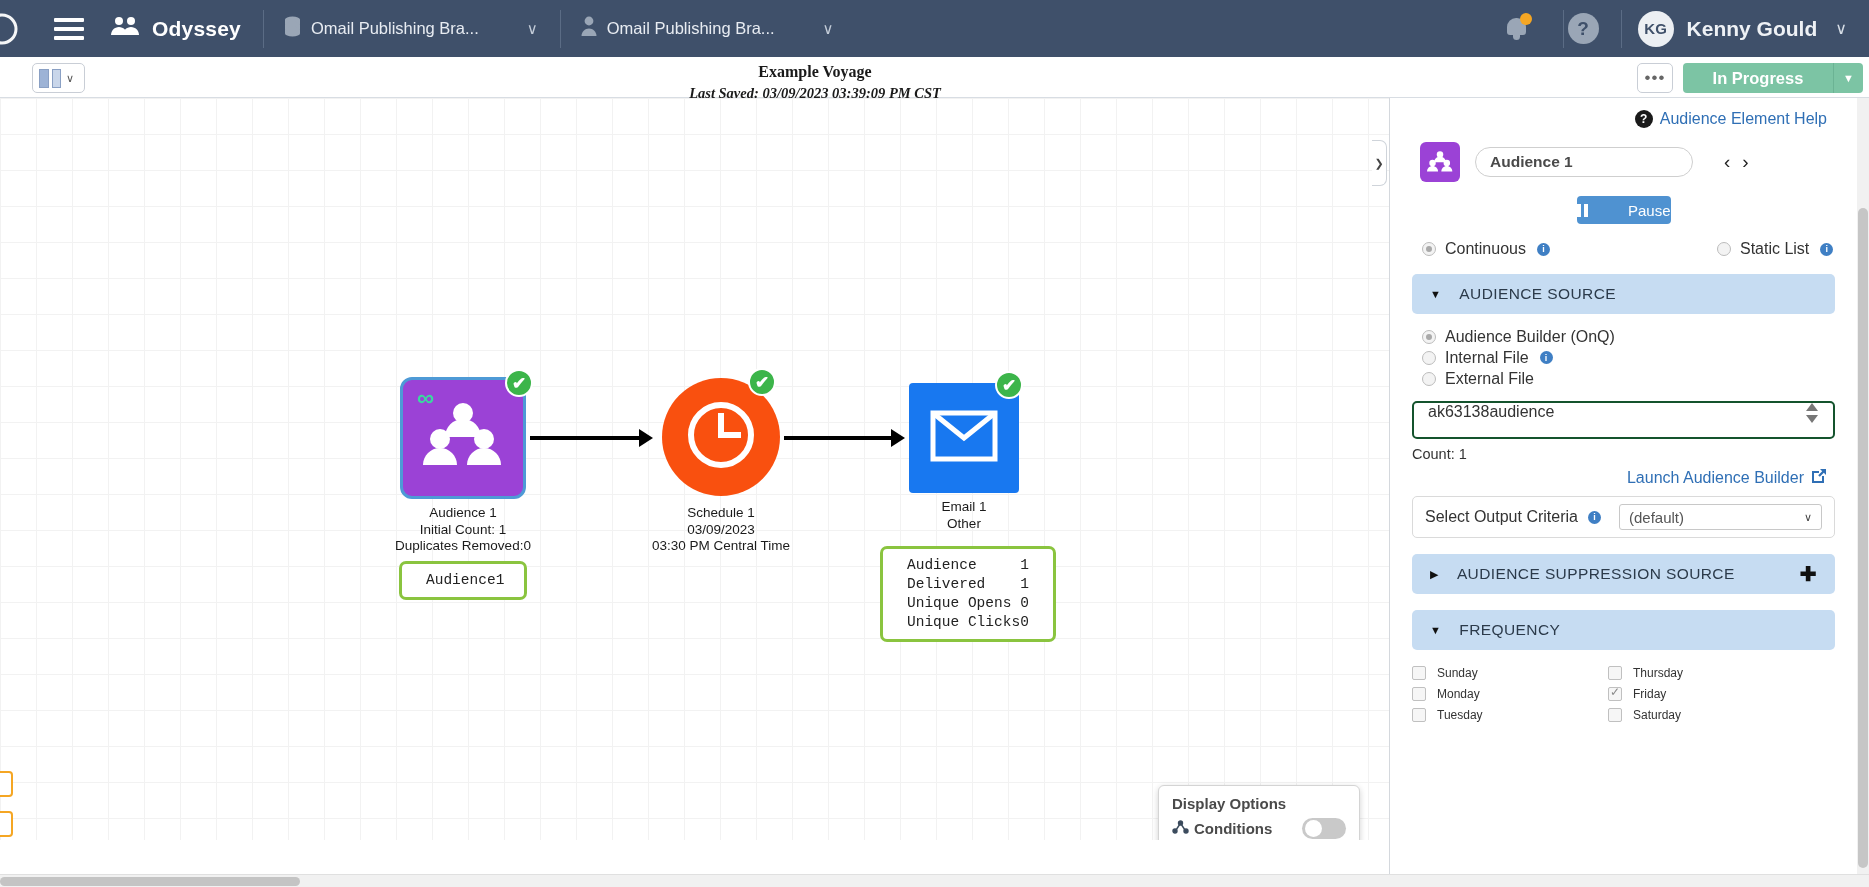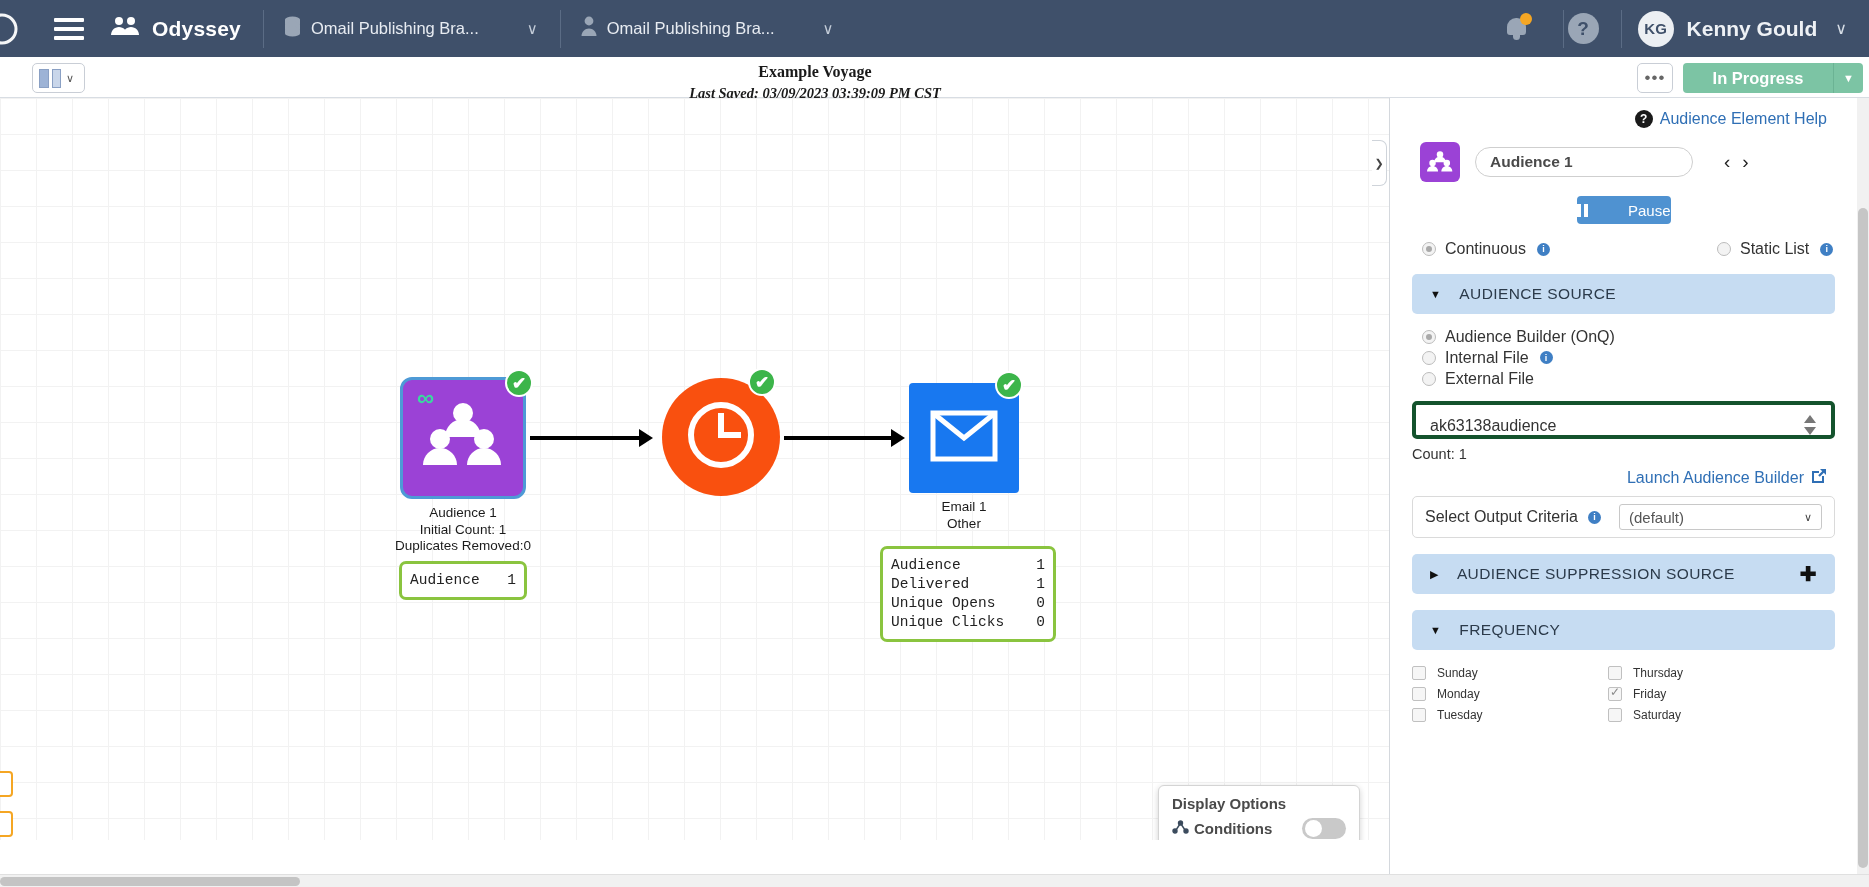--- a/index.html
+++ b/index.html
@@ -125,21 +125,21 @@
     background:#1878f0; display:flex; align-items:center; justify-content:center;
   }
   .arrow { position:absolute; height:4px; background:#000; }
   .arrow::after {
     content:""; position:absolute; right:-13px; top:-7px;
     border-left:14px solid #000; border-top:9px solid transparent; border-bottom:9px solid transparent;
   }
   .report-box {
     position:absolute; border:3px solid #8ac43f; border-radius:7px;
     background:#fff; font-family:"Liberation Mono","DejaVu Sans Mono",monospace;
-    font-size:14.5px; color:#222; padding:7px 8px;
+    font-size:14.5px; color:#222; padding:7px 24px;
   }
   .report-box .row { display:flex; justify-content:space-between; line-height:19px; white-space:pre; }
   #rep-aud { left:399px; top:463px; width:128px; }
   #rep-email { left:880px; top:448px; width:176px; }
 
   
   #display-options {
     position:absolute; left:1158px; top:687px; width:202px; height:82px;
     background:#fff; border:1px solid #d4d4d4; border-radius:6px;
     box-shadow:0 2px 6px rgba(0,0,0,.18); padding:9px 13px;
@@ -216,22 +216,22 @@
   .section-head {
     margin:16px 22px 0 22px; height:40px; background:#c6dcf2; border-radius:5px;
     display:flex; align-items:center; padding:0 18px;
     font-size:15.5px; color:#2b3a4a; letter-spacing:.4px; cursor:pointer;
   }
   .section-head .tri { font-size:11px; margin-right:18px; color:#111; }
   .section-head .plus { margin-left:auto; font-size:20px; font-weight:bold; color:#111; }
   .src-opts { padding:12px 0 0 32px; font-size:16px; color:#333; }
   .src-opts .o { display:flex; align-items:center; gap:9px; height:21px; }
   #audience-select {
-    margin:12px 22px 0 22px; height:38px; border:4px solid #14532d; border-radius:5px;
-    display:flex; align-items:flex-end; padding:0 14px; font-size:16px; color:#333; cursor:pointer;
+    margin:12px 22px 0 22px; height:38px; border:2px solid #14532d; border-radius:5px;
+    display:flex; align-items:flex-start; padding:0 14px; font-size:16px; color:#333; cursor:pointer;
   }
   #audience-select .sp { margin-left:auto; display:flex; flex-direction:column; gap:2px; color:#777; font-size:10px; line-height:8px; }
   #count-line { padding:7px 0 0 22px; font-size:14.5px; color:#333; }
   #launch-link {
     display:flex; justify-content:flex-end; align-items:center; gap:7px;
     padding:6px 30px 0 0; font-size:16px; color:#2f6fb5; cursor:pointer;
   }
   #criteria-box {
     margin:8px 22px 8px 22px; height:42px; border:1px solid #dadada; border-radius:5px;
     display:flex; align-items:center; padding:0 12px; gap:8px;
@@ -357,20 +357,23 @@
 
   <div class="node" id="sched-node">
     <span>
       <svg width="76" height="76" viewBox="0 0 76 76" fill="none" stroke="#ffffff" stroke-width="6">
         <circle cx="38" cy="38" r="30"></circle>
           <path d="M38 19v19h17" stroke-linecap="square"></path>
       </svg>
     </span>
   </div>
   <div class="check" style="left:748px; top:270px;">✔</div>
+  <div class="node-label" style="left:591px; top:407px;">Schedule 1
+03/09/2023
+03:30 PM Central Time</div>
 
   <div class="arrow" style="left:784px; top:338px; width:108px;"></div>
 
   <div class="node" id="email-node">
     <span>
       <svg width="68" height="52" viewBox="0 0 68 52" fill="none" stroke="#ffffff" stroke-width="5">
         <rect x="3" y="3" width="62" height="46"></rect>
           <path d="M3 3l31 25L65 3"></path>
       </svg>
     </span>

